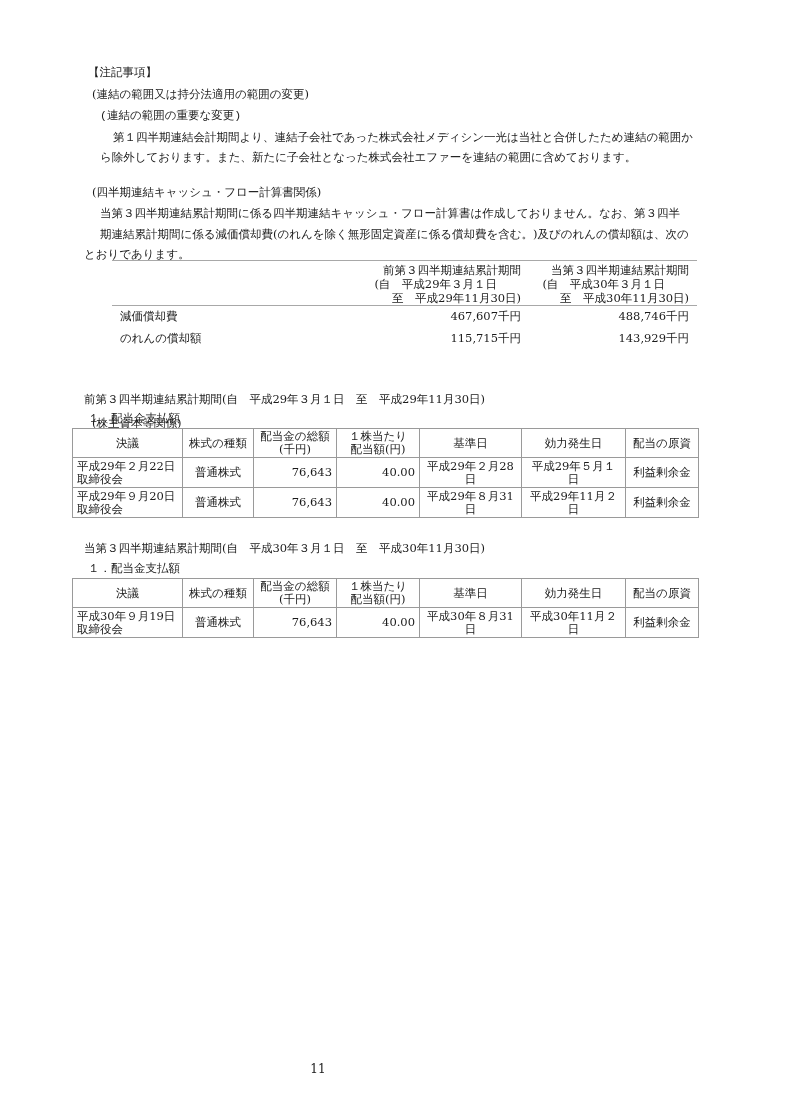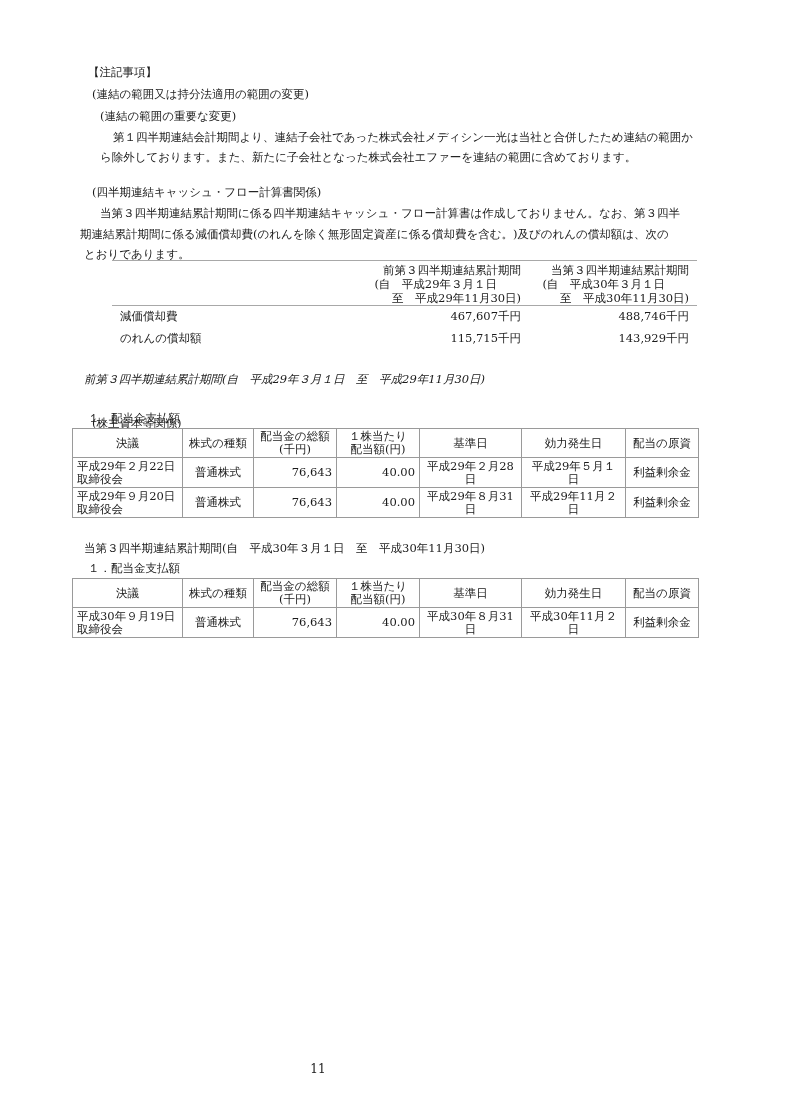--- a/index.html
+++ b/index.html
@@ -33,27 +33,27 @@
   .r { text-align: right; }
   .l { text-align: left; }
   .pageno { position: absolute; left: 0; width: 636px; top: 1062px; text-align: center; font-size: 12px; }
 </style>
 </head>
 <body>
 
 <div class="p" style="left:88px; top:65px;">【注記事項】</div>
 
 <div class="p" style="left:92px; top:87px;">(連結の範囲又は持分法適用の範囲の変更)</div>
-<div class="p" style="left:100px; top:109px;">(連結の範囲の重要な変更)</div>
+<div class="p" style="left:100px; top:109px;font-family:Liberation Mono, monospace;">(連結の範囲の重要な変更)</div>
 <div class="p" style="left:113px; top:130px;">第１四半期連結会計期間より、連結子会社であった株式会社メディシン一光は当社と合併したため連結の範囲か</div>
 <div class="p" style="left:100px; top:150px;">ら除外しております。また、新たに子会社となった株式会社エファーを連結の範囲に含めております。</div>
 
 <div class="p" style="left:92px; top:185px;">(四半期連結キャッシュ・フロー計算書関係)</div>
 <div class="p" style="left:100px; top:206px;">当第３四半期連結累計期間に係る四半期連結キャッシュ・フロー計算書は作成しておりません。なお、第３四半</div>
-<div class="p" style="left:80px; top:227px;">期連結累計期間に係る減価償却費(のれんを除く無形固定資産に係る償却費を含む。)及びのれんの償却額は、次の</div>
+<div class="p" style="left:100px; top:227px;">期連結累計期間に係る減価償却費(のれんを除く無形固定資産に係る償却費を含む。)及びのれんの償却額は、次の</div>
 <div class="p" style="left:84px; top:247px;">とおりであります。</div>
 
 <div class="dep">
   <div class="rule" style="top:0;"></div>
   <div class="hcol" style="right:176px; top:3px;">
     <div>前第３四半期連結累計期間</div>
     <div style="padding-right:24px;">(自　平成29年３月１日</div>
     <div>至　平成29年11月30日)</div>
   </div>
   <div class="hcol" style="right:8px; top:3px;">
@@ -68,21 +68,21 @@
     <span class="v2">488,746千円</span>
   </div>
   <div class="row" style="top:67px;">
     <span class="lbl">のれんの償却額</span>
     <span class="v1">115,715千円</span>
     <span class="v2">143,929千円</span>
   </div>
 </div>
 
 <div class="p" style="left:92px; top:371px;margin-top:45px;">(株主資本等関係)</div>
-<div class="p" style="left:84px; top:372px;font-style:italic;">前第３四半期連結累計期間(自　平成29年３月１日　至　平成29年11月30日)</div>
+<div class="p" style="left:84px; top:392px;">前第３四半期連結累計期間(自　平成29年３月１日　至　平成29年11月30日)</div>
 <div class="p" style="left:88px; top:411px;">１．配当金支払額</div>
 
 <table class="div" style="top:428px;">
   <colgroup>
     <col style="width:110px">
       <col style="width:71px">
       <col style="width:83px">
       <col style="width:83px">
     <col style="width:102px">
       <col style="width:104px">

